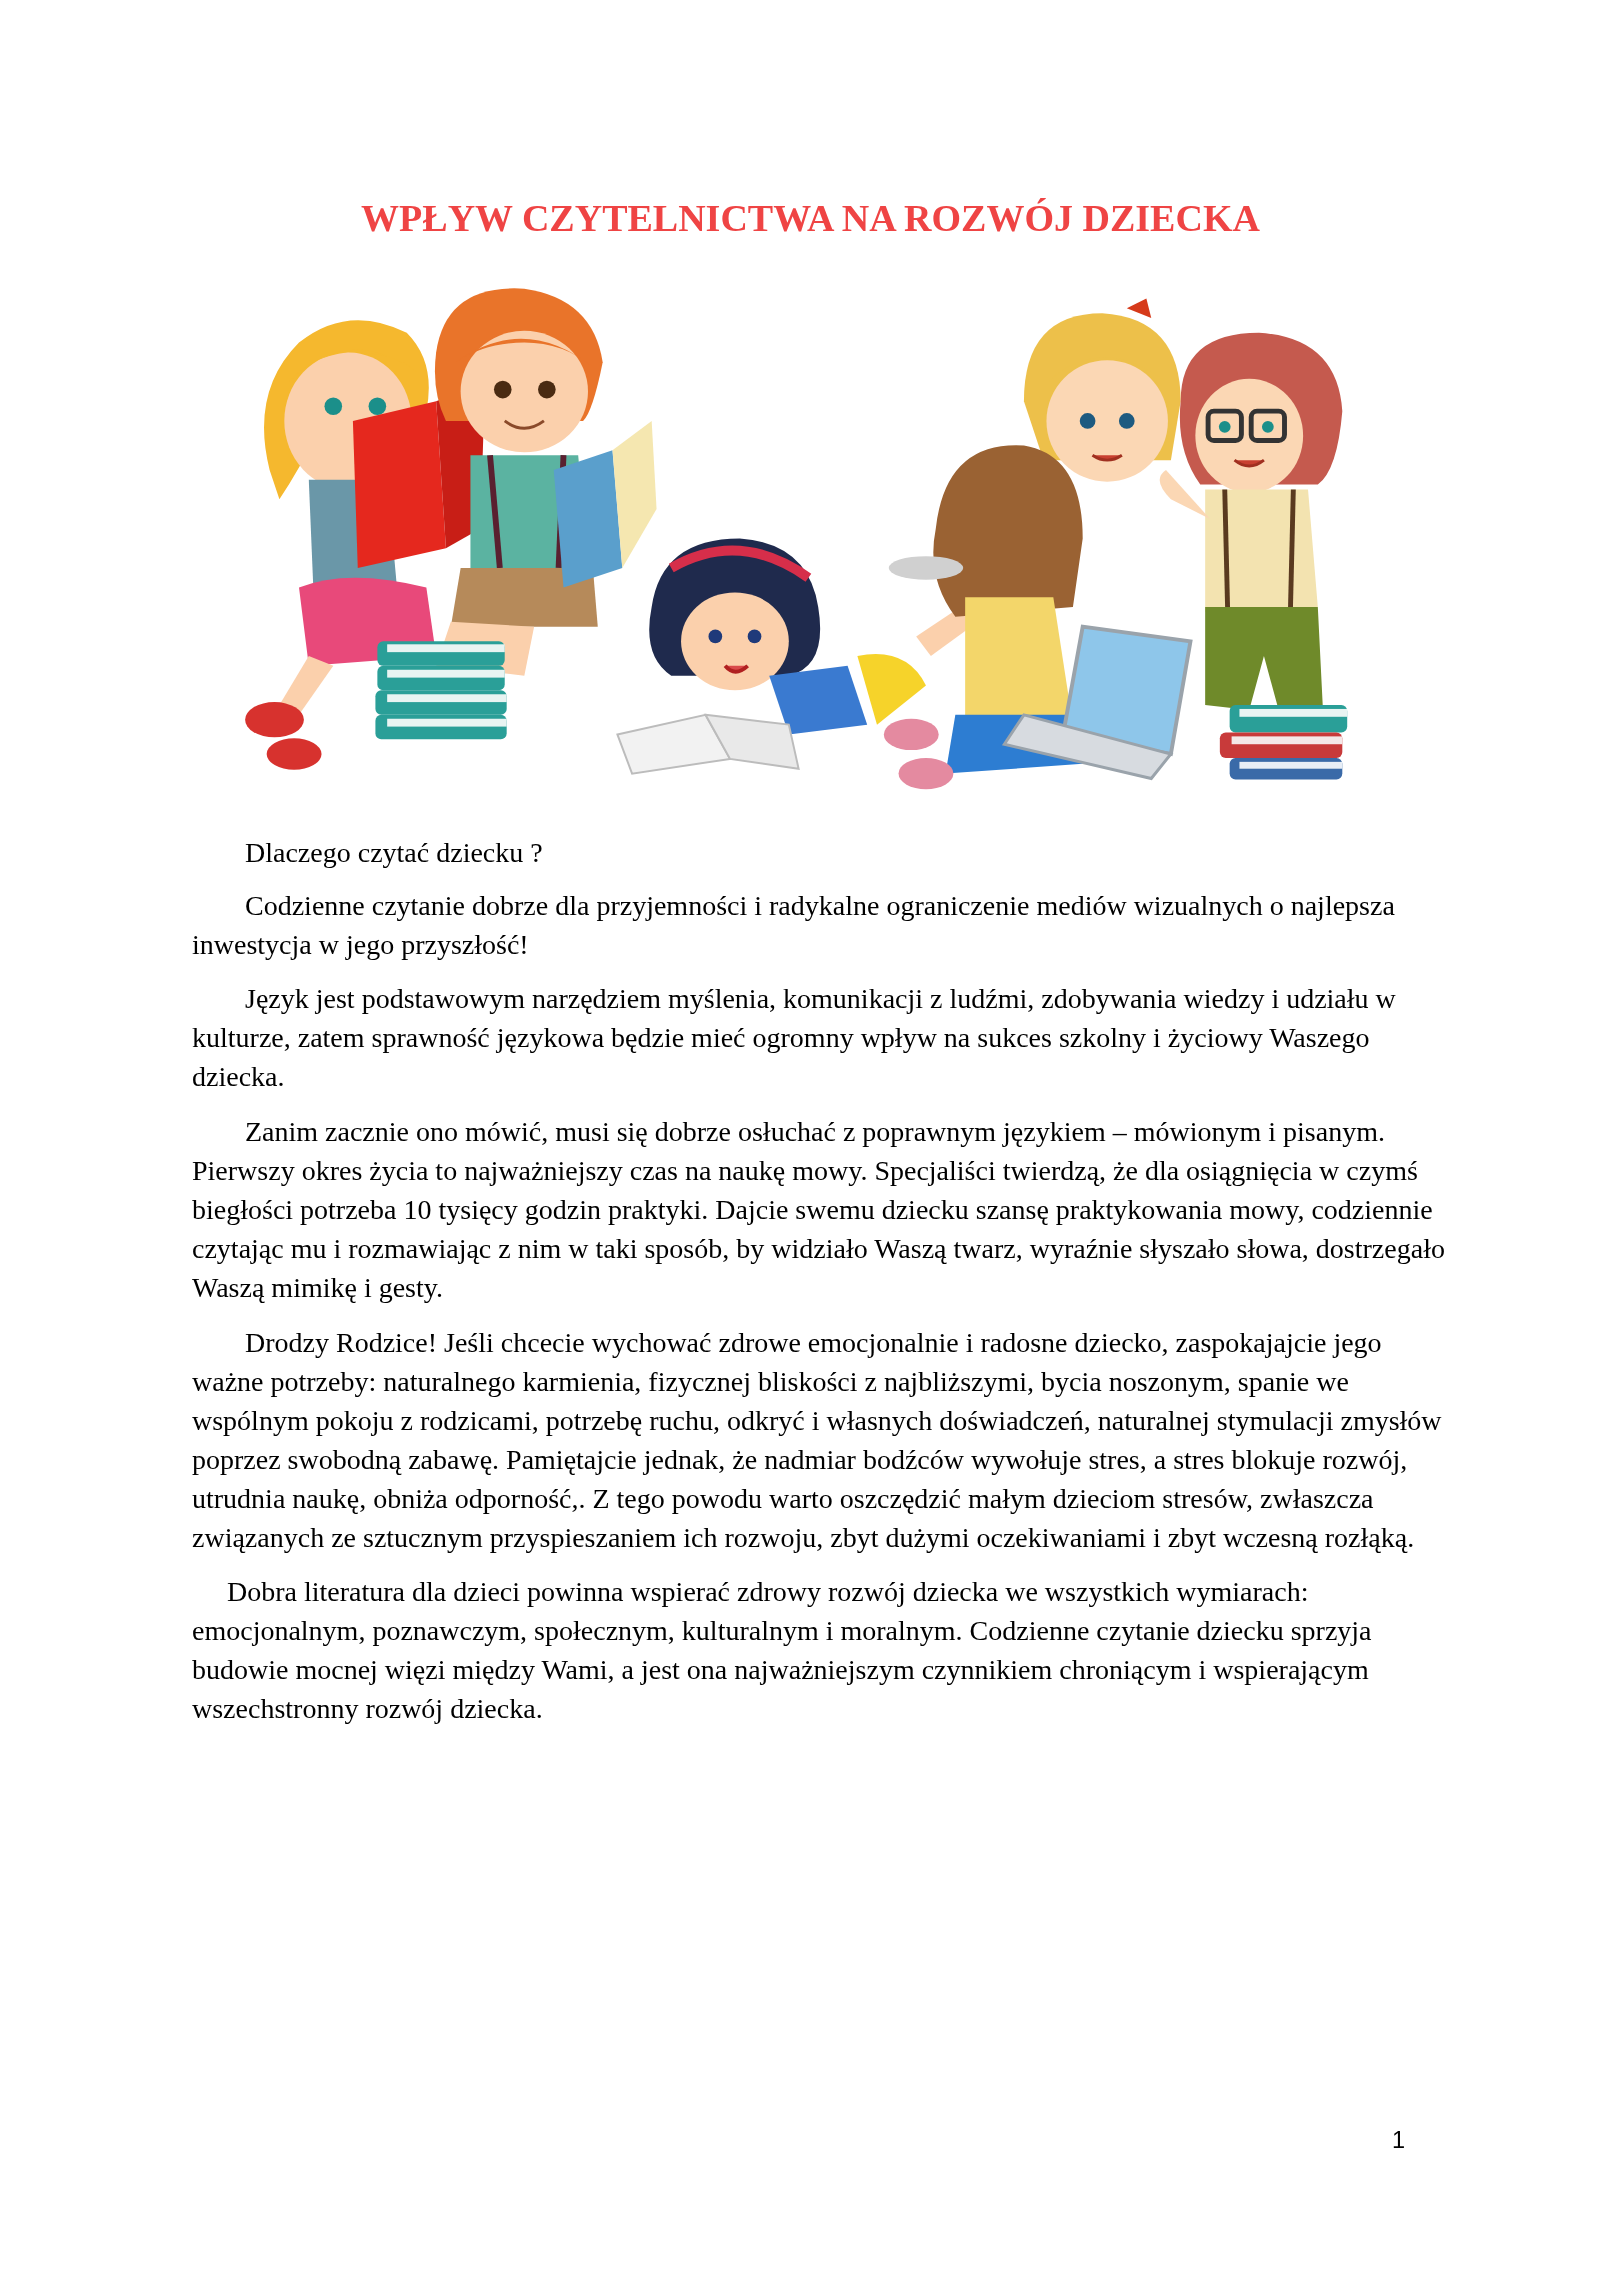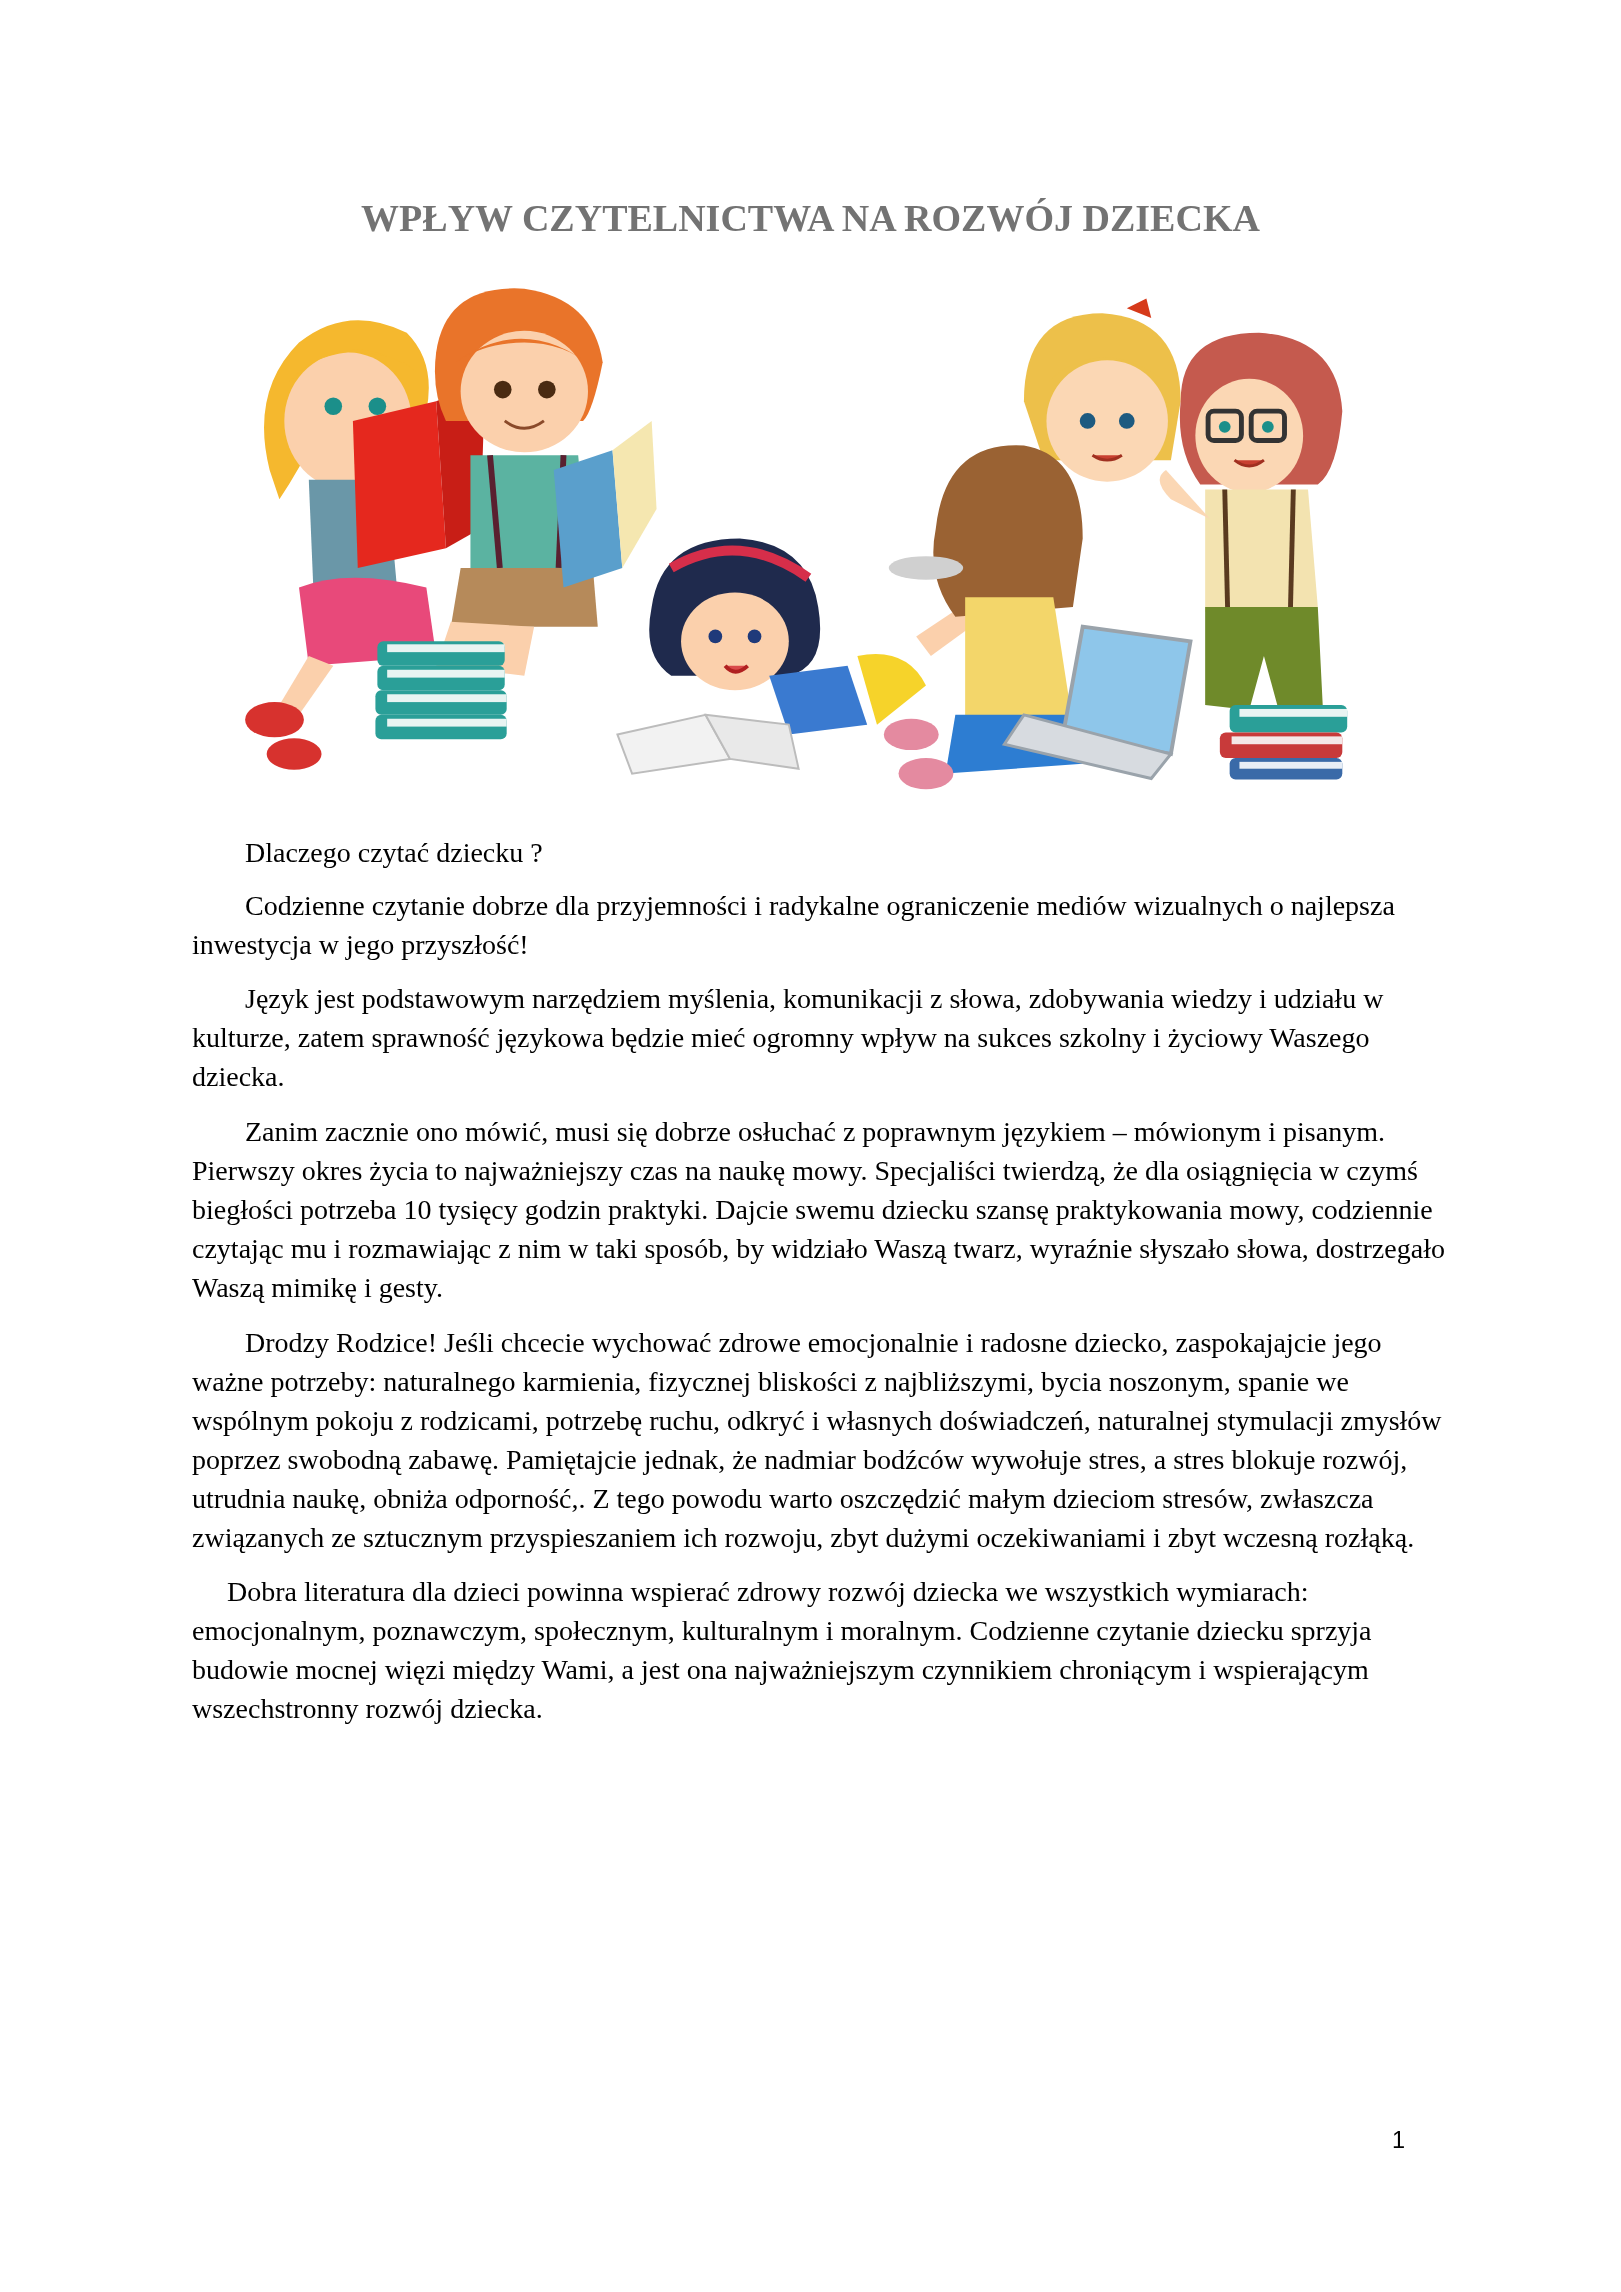--- a/index.html
+++ b/index.html
@@ -1,21 +1,21 @@
 <!DOCTYPE html>
 <html><head>
   <meta charset="utf-8">
   <style>
     html, body { margin: 0; padding: 0; background: #ffffff; }
     body { width: 1621px; height: 2293px; position: relative; overflow: hidden; }
     .page { position: absolute; left: 0; top: 0; width: 1621px; height: 2293px; background: #fff; }
     .title {
       position: absolute; left: 0; top: 196px; width: 1621px; text-align: center;
       font-family: "Liberation Serif", serif; font-weight: bold; font-size: 38px;
-      color: #737373; letter-spacing: 0px; margin: 0;
+      color: #ef4444; letter-spacing: 0px; margin: 0;
     }
     .illustration { position: absolute; left: 240px; top: 274px; width: 1176px; height: 529px; }
     .content {
       position: absolute; left: 192px; top: 833px; width: 1259px;
       font-family: "Liberation Serif", serif; font-size: 28px; line-height: 39px; color: #000;
     }
     .heading { font-weight: normal; margin: 0 0 13.7px 53px; font-size: 28px; }
     .para { margin: 0 0 15.7px 0; text-indent: 53px; }
     .para.small-indent { text-indent: 35px; }
     .page-number {
@@ -138,21 +138,21 @@
       <rect x="1000" y="468" width="125" height="26" rx="6" fill="#c83a3a"></rect>
       <rect x="1012" y="472" width="113" height="8" fill="#f4e8e8"></rect>
       <rect x="1010" y="494" width="115" height="22" rx="6" fill="#3a6aa8"></rect>
       <rect x="1020" y="498" width="105" height="7" fill="#e8eef6"></rect>
     </g>
   </svg>
 
   <div class="content">
     <p class="heading">Dlaczego czytać dziecku ?</p>
     <p class="para">Codzienne czytanie dobrze dla przyjemności i radykalne ograniczenie mediów wizualnych o najlepsza inwestycja w jego przyszłość!</p>
-    <p class="para">Język jest podstawowym narzędziem myślenia, komunikacji z słowa, zdobywania wiedzy i udziału w kulturze, zatem sprawność językowa będzie mieć ogromny wpływ na sukces szkolny i życiowy Waszego dziecka.</p>
+    <p class="para">Język jest podstawowym narzędziem myślenia, komunikacji z ludźmi, zdobywania wiedzy i udziału w kulturze, zatem sprawność językowa będzie mieć ogromny wpływ na sukces szkolny i życiowy Waszego dziecka.</p>
     <p class="para">Zanim zacznie ono mówić, musi się dobrze osłuchać z poprawnym językiem – mówionym i pisanym. Pierwszy okres życia to najważniejszy czas na naukę mowy. Specjaliści twierdzą, że dla osiągnięcia w czymś biegłości potrzeba 10 tysięcy godzin praktyki. Dajcie swemu dziecku szansę praktykowania mowy, codziennie czytając mu i rozmawiając z nim w taki sposób, by widziało Waszą twarz, wyraźnie słyszało słowa, dostrzegało Waszą mimikę i gesty.</p>
     <p class="para">Drodzy Rodzice! Jeśli chcecie wychować zdrowe emocjonalnie i radosne dziecko, zaspokajajcie jego ważne potrzeby: naturalnego karmienia, fizycznej bliskości z najbliższymi, bycia noszonym, spanie we wspólnym pokoju z rodzicami, potrzebę ruchu, odkryć i własnych doświadczeń, naturalnej stymulacji zmysłów poprzez swobodną zabawę. Pamiętajcie jednak, że nadmiar bodźców wywołuje stres, a stres blokuje rozwój, utrudnia naukę, obniża odporność,. Z tego powodu warto oszczędzić małym dzieciom stresów, zwłaszcza związanych ze sztucznym przyspieszaniem ich rozwoju, zbyt dużymi oczekiwaniami i zbyt wczesną rozłąką.</p>
     <p class="para small-indent">Dobra literatura dla dzieci powinna wspierać zdrowy rozwój dziecka we wszystkich wymiarach: emocjonalnym, poznawczym, społecznym, kulturalnym i moralnym.  Codzienne czytanie dziecku sprzyja budowie mocnej więzi między Wami, a jest ona najważniejszym czynnikiem chroniącym i wspierającym wszechstronny rozwój dziecka.</p>
   </div>
 
   <div class="page-number">1</div>
 </div>
 
 
 </body></html>

